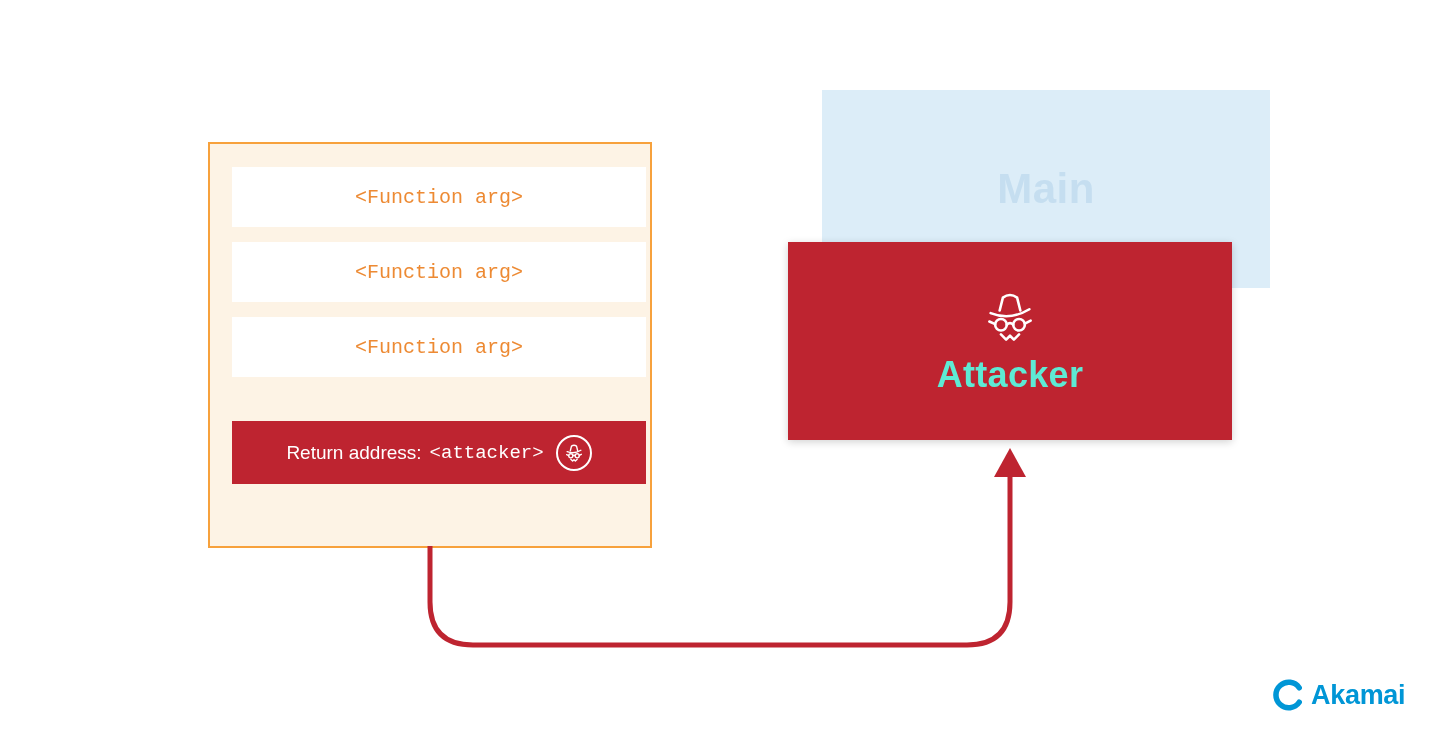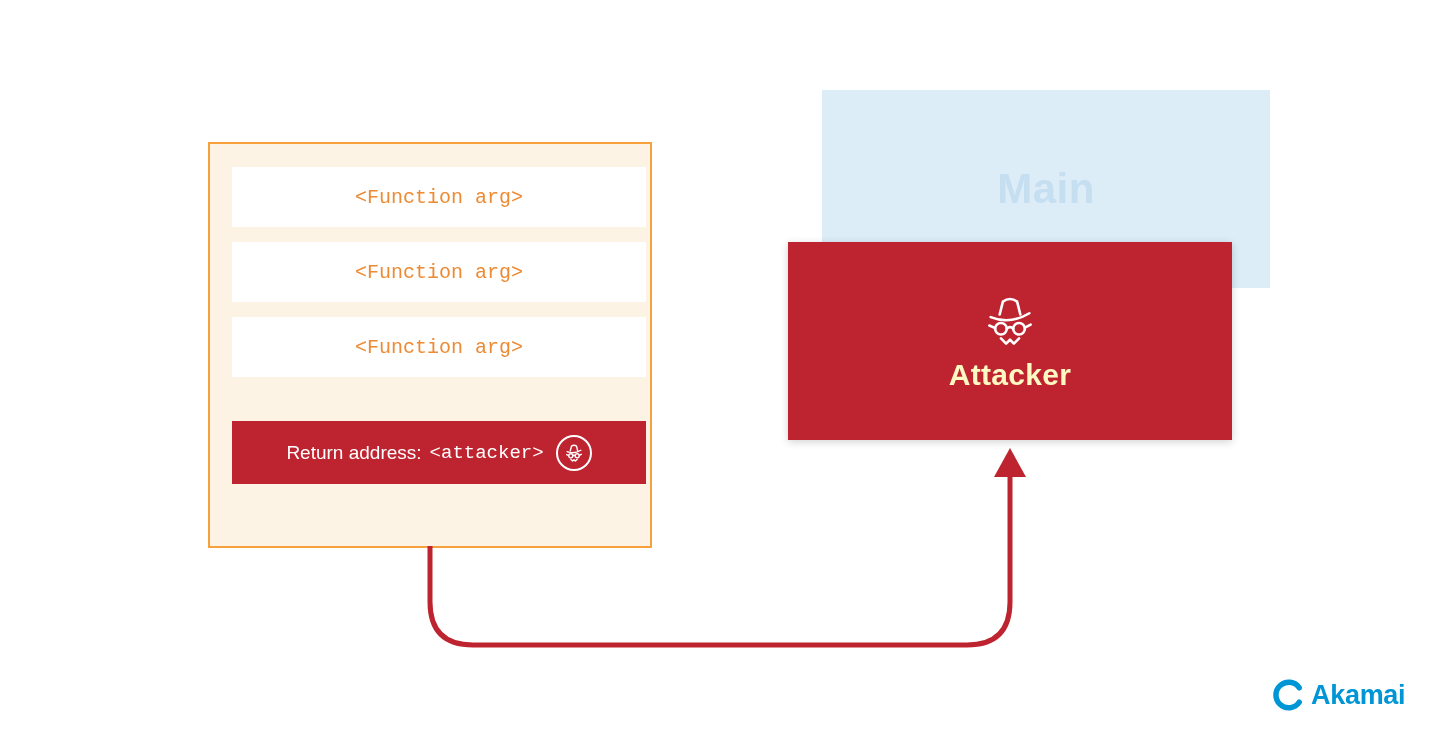--- a/index.html
+++ b/index.html
@@ -87,22 +87,22 @@
     position: absolute;
     left: 788px; top: 242px;
     width: 444px; height: 198px;
     background: var(--red, #BE2430);
     display: flex; flex-direction: column;
     align-items: center; justify-content: center;
     gap: 6px;
     box-shadow: 0 2px 8px rgba(0,0,0,.18);
   }
   .attacker-label {
-    color: #fef9c3;
-    font-size: 30px;
+    color: #5eead4;
+    font-size: 36px;
     font-weight: bold;
     letter-spacing: .3px;
   }
 
   
   .arrow-layer {
     position: absolute;
     left: 0; top: 0;
     width: 1440px; height: 750px;
     pointer-events: none;

